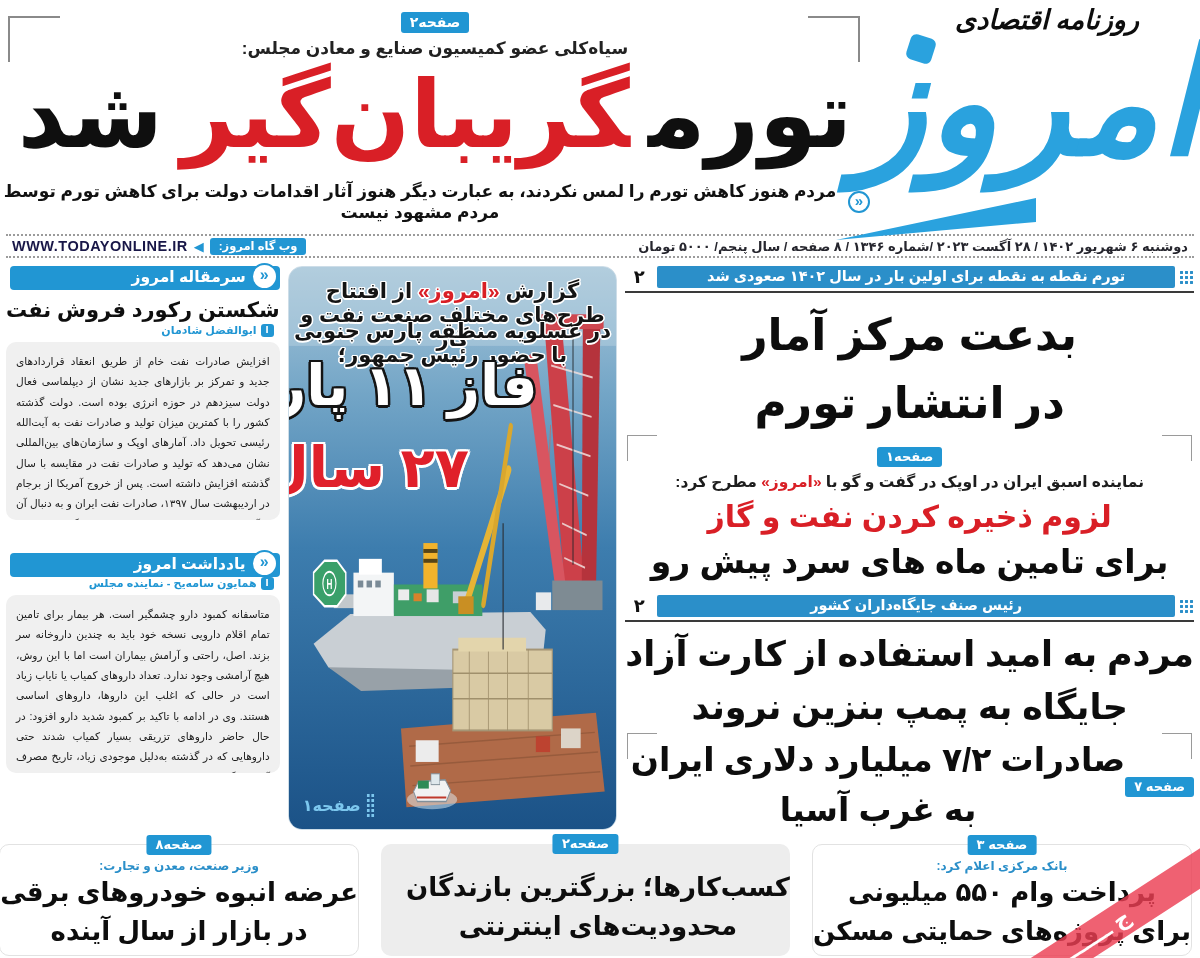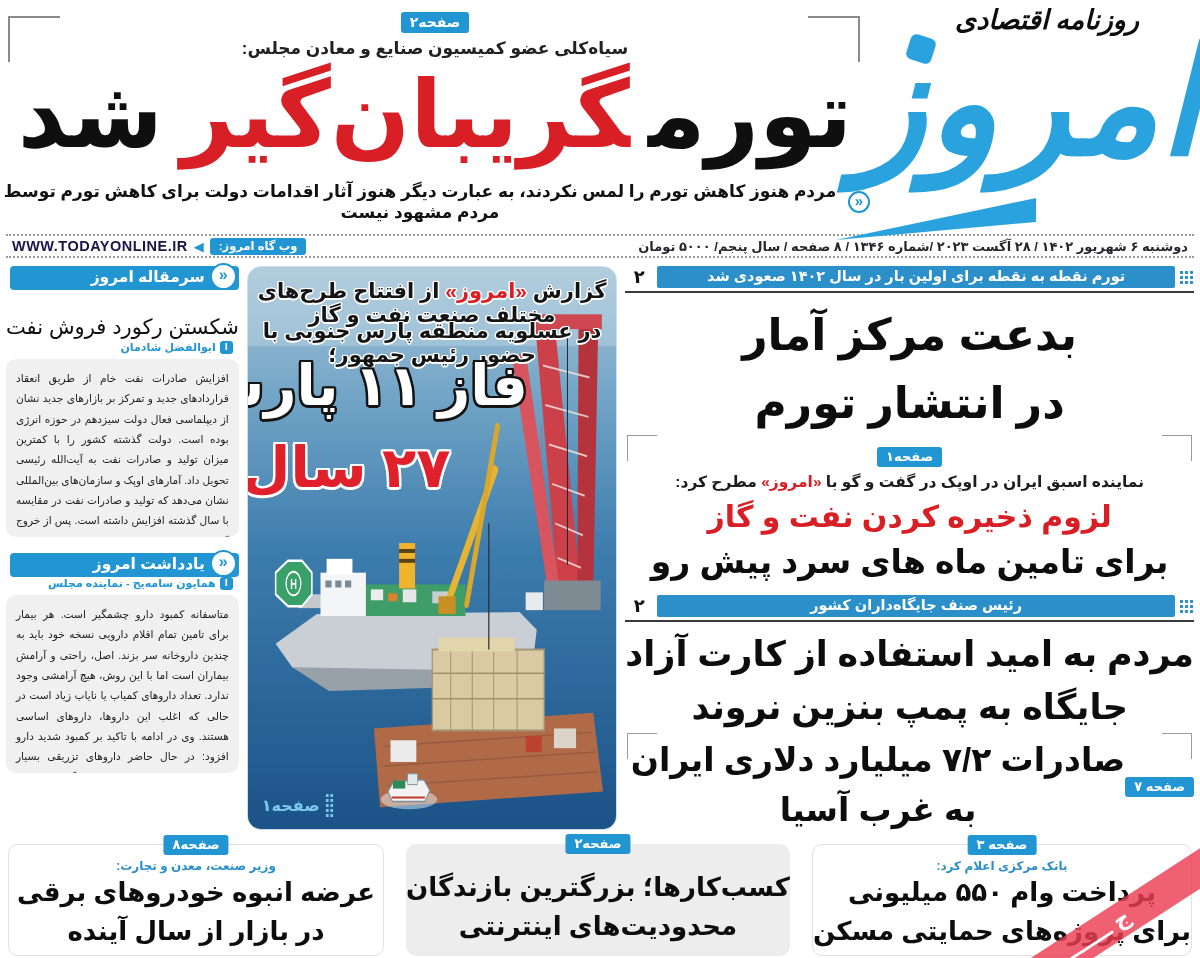--- a/index.html
+++ b/index.html
@@ -80,36 +80,36 @@
       color:#7cc7ee; font-size:16px; font-weight:bold; }
   .dots-col { width:9px; height:24px; background-image:radial-gradient(#7cc7ee 1.3px, transparent 1.5px); background-size:4.5px 5px; }
 
   
   .left-col { flex:0 0 200px; display:flex; flex-direction:column; gap:10px; }
   .side-box { position:relative; flex:1; }
   .side-header { position:relative; background:#2196d3; border-radius:4px; color:#fff; font-weight:bold; font-size:15.5px;
       padding:2px 34px 4px 8px; margin-left:4px; }
   .side-qcircle { position:absolute; top:-3px; right:2px; width:27px; height:27px; background:#fff; border:2.5px solid #2196d3;
       border-radius:50%; color:#2196d3; font-size:16px; font-weight:900; display:flex; align-items:center; justify-content:center; padding-bottom:3px; }
-  .side-title { text-align:left; font-size:21px; font-weight:400; color:#0f0f0f; margin:25px 0 2px; white-space:nowrap; }
+  .side-title { text-align:left; font-size:21px; font-weight:700; color:#0f0f0f; margin:8px 0 2px; white-space:nowrap; }
   .side-byline { display:flex; align-items:center; gap:4px; color:#2196d3; font-size:11px; font-weight:bold; margin:0 6px 5px; }
   .pen-chip { display:inline-block; width:13px; height:13px; background:#2196d3; border-radius:3px; color:#fff; font-size:9px;
       text-align:center; line-height:12px; flex:0 0 13px; }
   .side-body { background:#f0f0f0; border-radius:10px; padding:9px 10px 7px; font-size:10.6px; line-height:1.92;
       text-align:justify; color:#1c1c1c; height:178px; overflow:hidden; }
 
   
   .bottom-row { display:flex; gap:22px; padding:10px 8px 0; height:122px; }
   .b-box { position:relative; flex:1; text-align:center; border-radius:10px; padding-top:12px; }
   .b-box.outlined { background:#fff; border:1.5px solid #e2e2e2; }
   .b-box.filled { background:#ededed; }
   .b-badge { position:absolute; top:-10px; left:50%; transform:translateX(-50%); font-size:13px; padding:2px 9px 3px; white-space:nowrap; }
   .b-kicker { font-size:12px; font-weight:bold; color:#2b8fc9; margin-top:2px; }
   .b-headline { font-size:26px; font-weight:900; color:#0d0d0d; line-height:1.5; white-space:nowrap; }
-  .b-box.filled .b-headline { margin-top:12px; }
+  .b-box.filled .b-headline { margin-top:12px;padding-left:25px; }
 
   
   .ribbon { position:absolute; bottom:20px; right:-74px; width:310px; height:34px; background:rgba(236,62,83,0.82);
       transform:rotate(-33deg); display:flex; align-items:center; padding:0 16px; direction:ltr;
       color:#fff; font-weight:900; font-size:22px; letter-spacing:2px; z-index:6; border-radius:2px; }
 </style>
 </head>
 <body>
 
 <div class="page">

